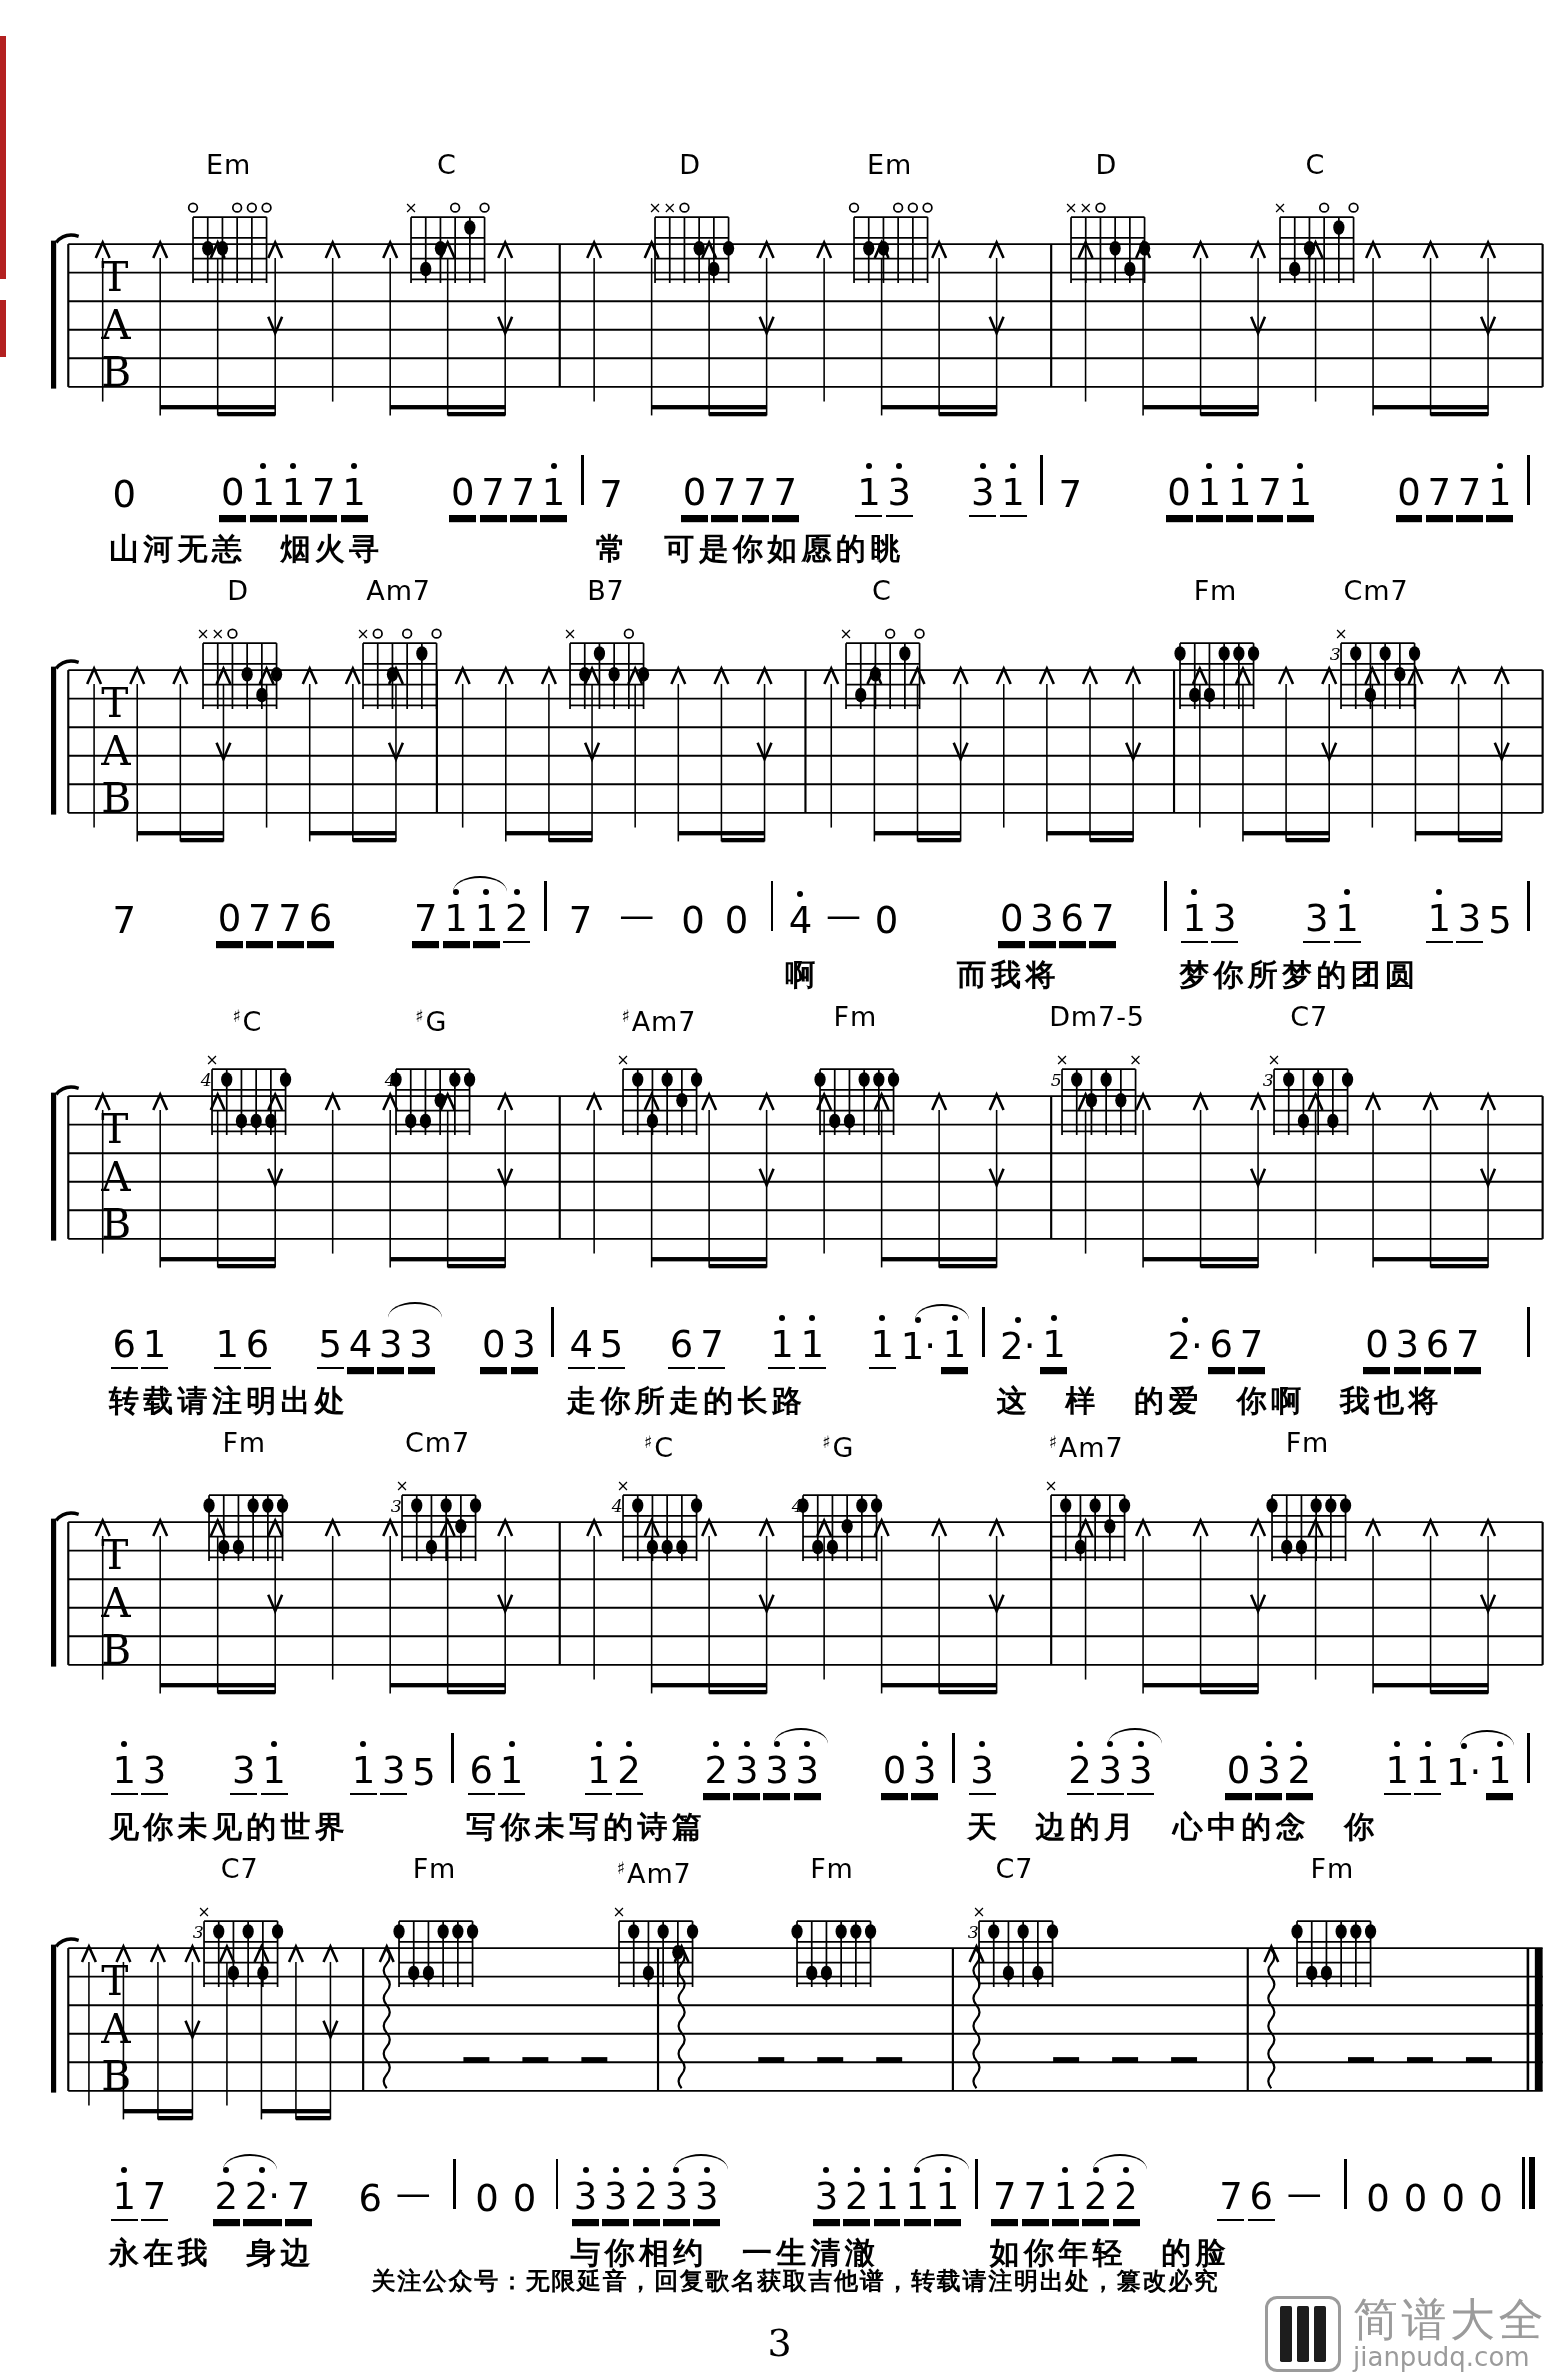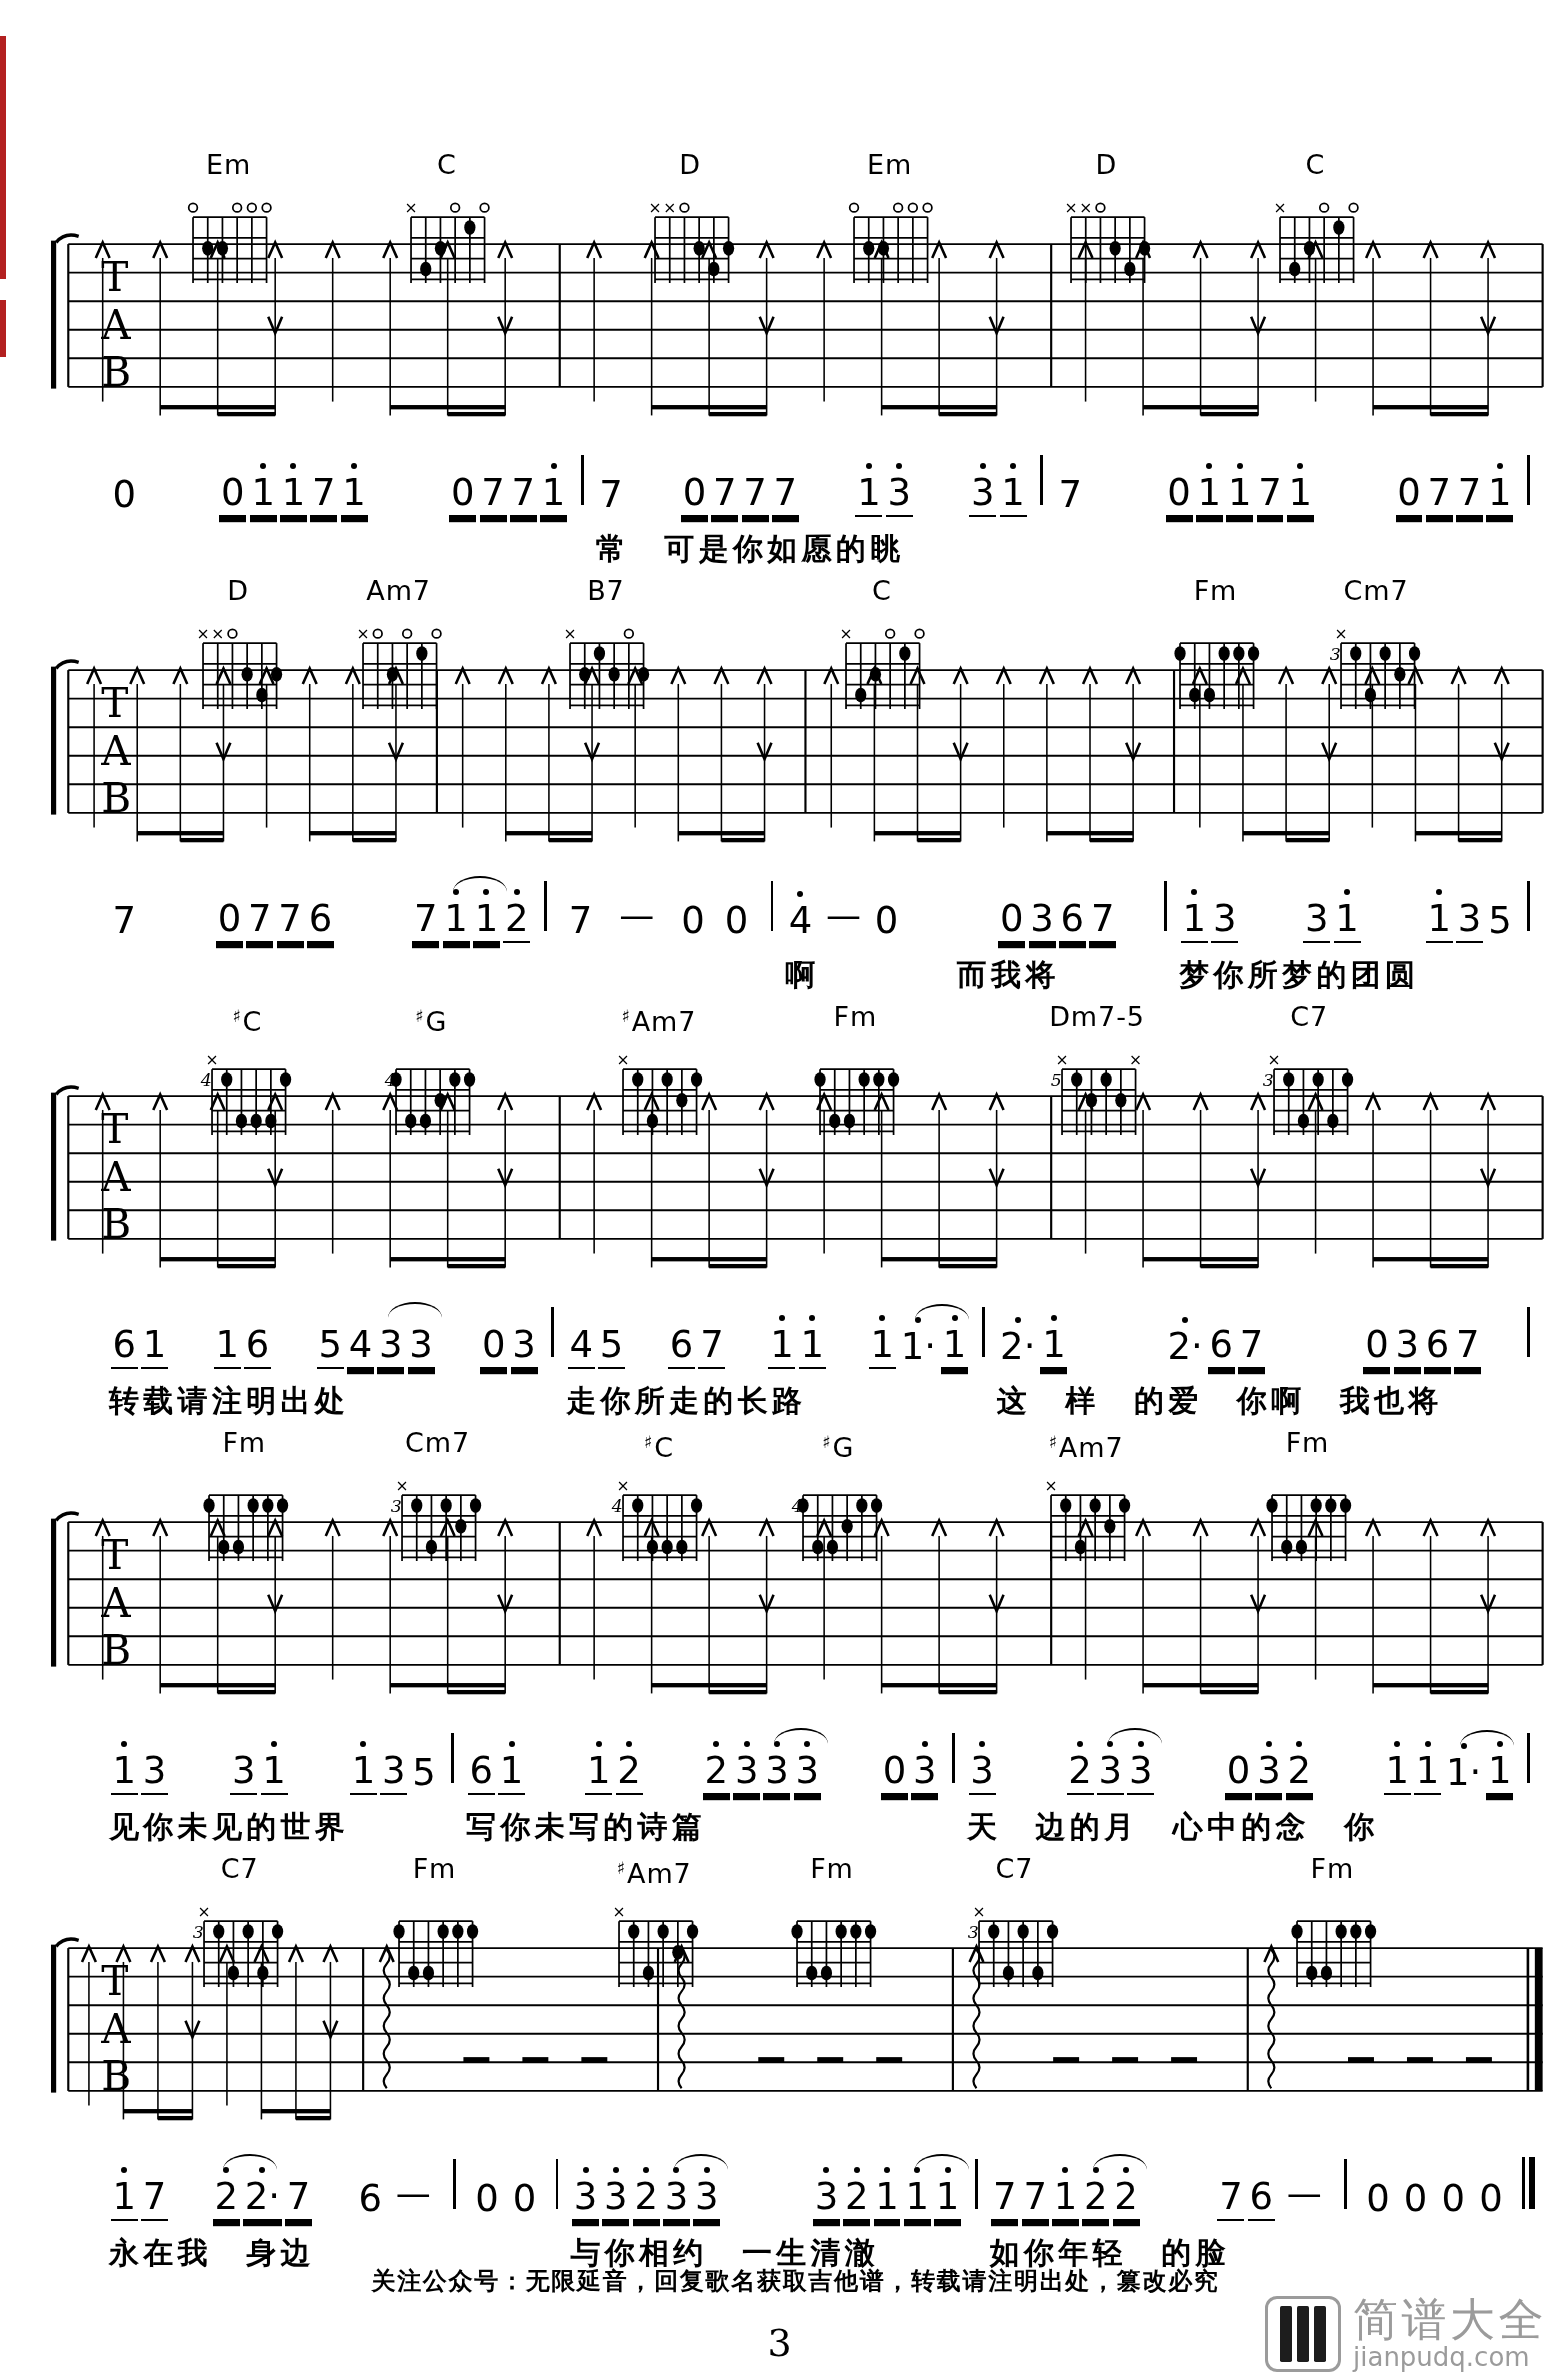--- a/index.html
+++ b/index.html
@@ -262,20 +262,21 @@
             <span class="tk da u2">1</span>
             <span class="tk da u2">1</span>
             <span class="tk u2">7</span>
             <span class="tk da u2">1</span>
             <span class="gap"></span>
             <span class="tk u2">0</span>
             <span class="tk u2">7</span>
             <span class="tk u2">7</span>
             <span class="tk da u2">1</span>
           </div>
+          <div class="lyr">山河无恙　烟火寻</div>
         </div>
         <span class="nbar"></span>
         <div class="meas" style="flex-grow: 9;">
           <div class="toks">
             <span class="tk">7</span>
             <span class="gap"></span>
             <span class="tk u2">0</span>
             <span class="tk u2">7</span>
             <span class="tk u2">7</span>
             <span class="tk u2">7</span>

